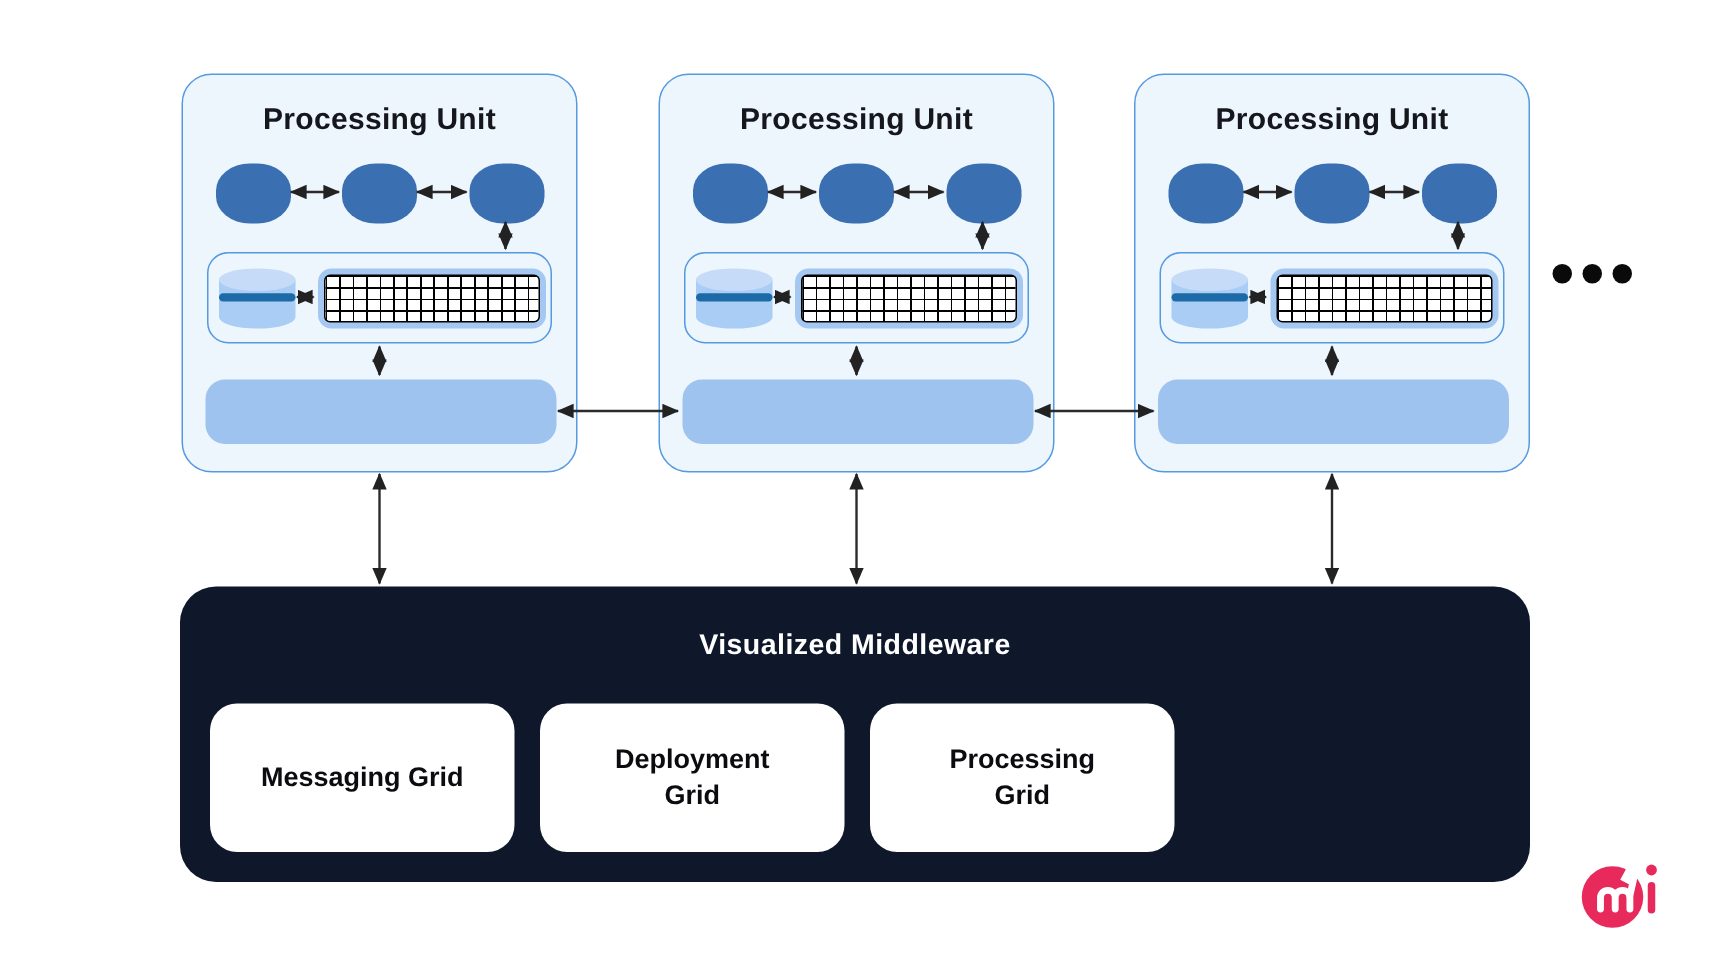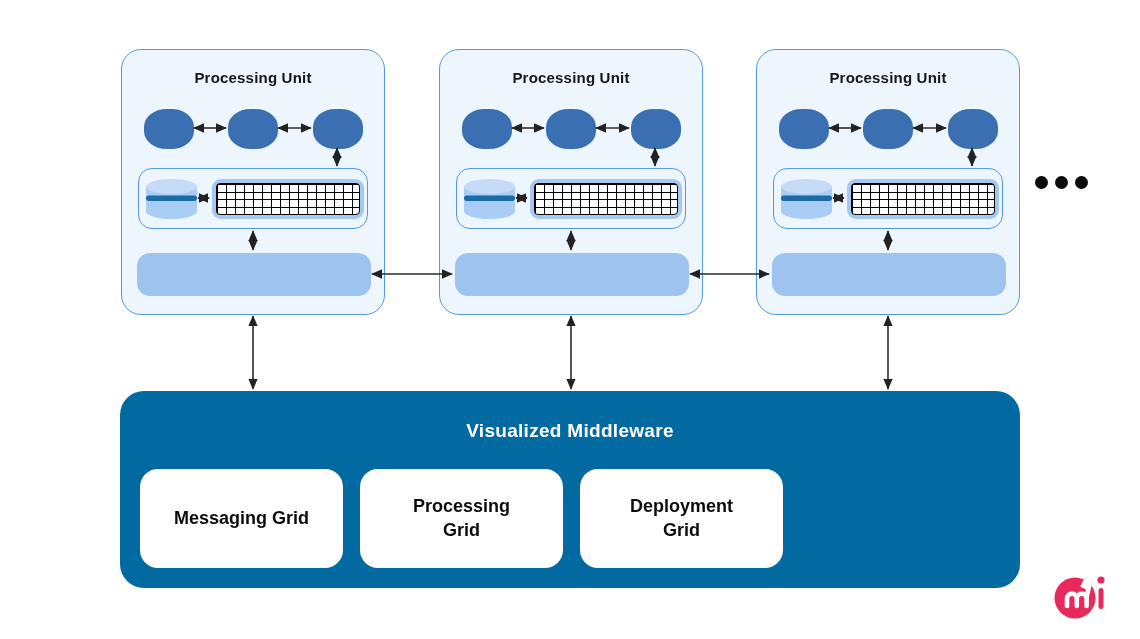--- a/index.html
+++ b/index.html
@@ -10,21 +10,21 @@
   .arrows{position:absolute;left:0;top:0;z-index:5;pointer-events:none;}
 
   
   .unit{
     position:absolute;top:49px;width:262px;height:264px;
     background:#edf5fd;border:1px solid #559ae0;border-radius:20px;z-index:1;
   }
   .u1{left:121px}.u2{left:439px}.u3{left:756px}
   .unit-title{
     position:absolute;top:19px;left:0;right:0;text-align:center;
-    font-size:15px;font-weight:700;color:#16161d;letter-spacing:.2px;
+    font-size:20px;font-weight:700;color:#16161d;letter-spacing:.2px;
   }
   .node{
     position:absolute;top:59px;width:50px;height:40px;
     background:#3a70b2;border-radius:45%;
   }
   .n1{left:22px}.n2{left:106px}.n3{left:191px}
   .inner-box{
     position:absolute;left:16px;top:118px;width:230px;height:61px;
     border:1px solid #559ae0;border-radius:14px;box-sizing:border-box;
   }
@@ -45,21 +45,21 @@
     background:#9fc3ef;border-radius:13px;
   }
 
   
   .ellipsis{position:absolute;left:1035px;top:176px;display:flex;gap:7px;z-index:1;}
   .dot{width:13px;height:13px;border-radius:50%;background:#0a0a0a;}
 
   
   .middleware{
     position:absolute;left:120px;top:391px;width:900px;height:197px;
-    background:#0369a1;border-radius:24px;z-index:1;
+    background:#0f172a;border-radius:24px;z-index:1;
   }
   .mw-title{
     position:absolute;top:29px;left:0;right:0;text-align:center;
     color:#ffffff;font-size:19px;font-weight:700;letter-spacing:.3px;
   }
   .mw-grids{position:absolute;left:20px;top:78px;display:flex;gap:17px;justify-content:space-between;}
   .mw-grid{
     width:203px;height:99px;background:#ffffff;border-radius:18px;
     display:flex;align-items:center;justify-content:center;text-align:center;
     font-size:18px;font-weight:700;color:#0c0c10;line-height:1.3;
@@ -168,24 +168,24 @@
     <span class="dot"></span>
   </div>
 
   <div class="middleware">
     <div class="mw-title">Visualized Middleware</div>
     <div class="mw-grids">
       <div class="mw-grid">
         <span>Messaging Grid</span>
       </div>
       <div class="mw-grid narrow">
-        <span>Processing Grid</span>
+        <span>Deployment Grid</span>
       </div>
       <div class="mw-grid narrow">
-        <span>Deployment Grid</span>
+        <span>Processing Grid</span>
       </div>
     </div>
   </div>
 
   <svg class="logo" width="52" height="48" viewBox="0 0 52 48">
     <circle cx="21" cy="25" r="20.5" fill="#e8295b"></circle>
     <line x1="29" y1="15" x2="35.5" y2="3" stroke="#ffffff" stroke-width="6.5"></line>
     <path d="M13,33 v-7.5 a4.9,4.9 0 0 1 9.8,0 V33 m0,-7.5 a4.9,4.9 0 0 1 9.8,0 V33" fill="none" stroke="#ffffff" stroke-width="4.6" stroke-linecap="round"></path>
     <line x1="32.6" y1="24" x2="36" y2="9" stroke="#ffffff" stroke-width="4.6" stroke-linecap="round"></line>
     <rect x="44.5" y="15" width="5" height="21" rx="2.5" fill="#e8295b"></rect>

